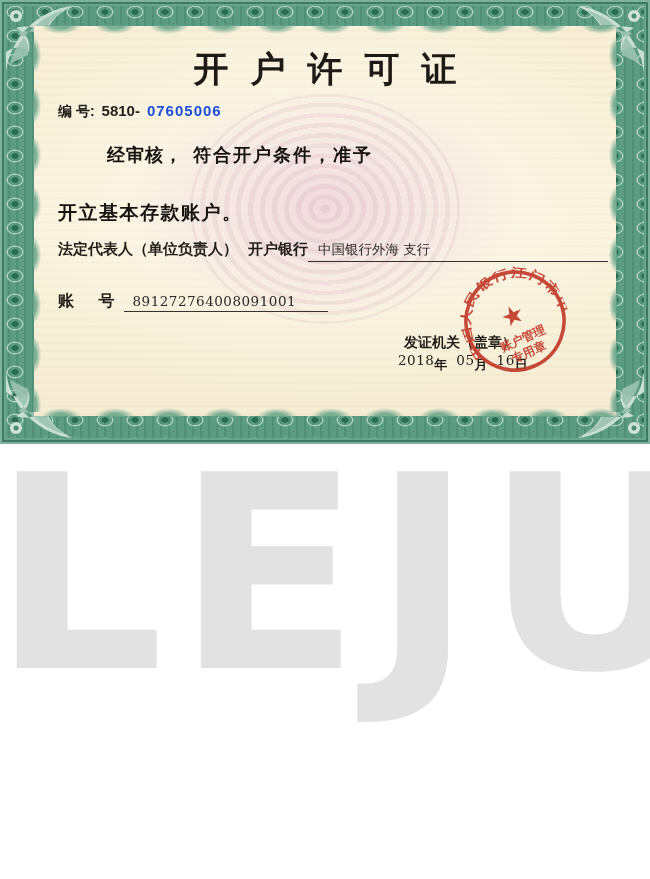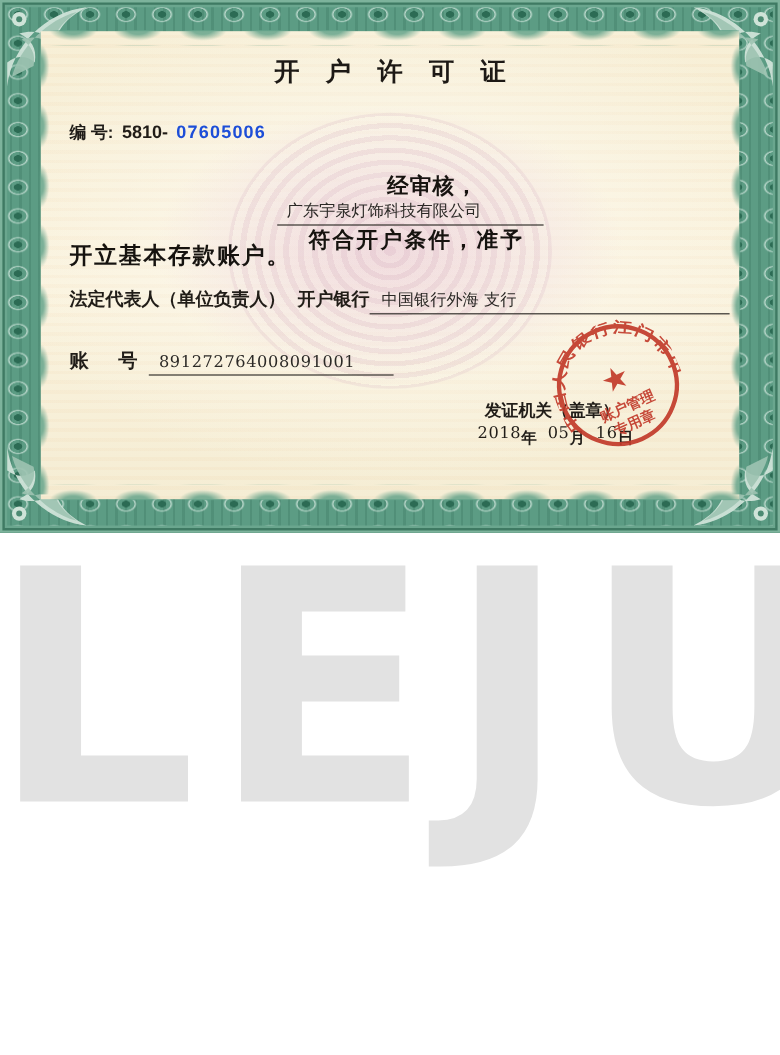--- a/index.html
+++ b/index.html
@@ -50,30 +50,30 @@
   .corner{position:absolute;width:74px;height:74px;}
   .corner.tl{left:2px;top:2px;}
   .corner.tr{right:2px;top:2px;transform:scaleX(-1);}
   .corner.bl{left:2px;bottom:2px;transform:scaleY(-1);}
   .corner.br{right:2px;bottom:2px;transform:scale(-1,-1);}
   
   .content{position:absolute;inset:0;color:#211d18;}
   .title{
     position:absolute;left:0;right:0;top:46px;text-align:center;
     font-family:"DejaVu Serif","Liberation Serif",serif;
-    font-size:21px;font-weight:bold;letter-spacing:22px;text-indent:22px;color:#1d1915;
+    font-size:35px;font-weight:bold;letter-spacing:22px;text-indent:22px;color:#1d1915;
   }
   .codes-row{position:absolute;top:102px;left:58px;right:38px;display:flex;justify-content:space-between;align-items:baseline;}
   .lbl{font-weight:bold;font-size:14px;color:#1f1c18;}
   .serif-val{font-family:"DejaVu Serif","Liberation Serif",serif;font-size:15px;color:#262423;}
   .approval .serif-val{margin-left:12px;}
   .serial{display:flex;align-items:baseline;}
   .serial .prefix{font-weight:bold;font-size:15px;margin-left:7px;}
   .serial .red-num{font-family:Liberation Sans, sans-serif;font-weight:bold;font-size:15px;color:#1d4ed8;margin-left:7px;letter-spacing:1px;}
-  .body1{position:absolute;top:143px;left:70px;right:36px;display:flex;align-items:center;font-size:18px;font-weight:bold;color:#16130f;flex-direction:column;}
+  .body1{position:absolute;top:143px;left:70px;right:36px;display:flex;align-items:flex-end;font-size:18px;font-weight:bold;color:#16130f;}
   .body1 .pre{margin-left:37px;letter-spacing:1px;}
   .fill{border-bottom:1.5px solid #35322e;font-family:"DejaVu Serif","Liberation Serif",serif;
         font-weight:normal;font-size:13.5px;color:#2b2926;white-space:nowrap;padding:0 0 2px 8px;}
   .body1 .company{width:214px;}
   .body1 .post{margin-left:10px;letter-spacing:2px;}
   .body2{position:absolute;top:200px;left:58px;font-size:19px;font-weight:bold;letter-spacing:1.5px;color:#16130f;}
   .rep-row{position:absolute;top:240px;left:58px;right:42px;display:flex;align-items:baseline;}
   .rep-row .lbl15{font-size:15px;font-weight:bold;}
   .rep-row .rep-name{width:106px;padding-left:12px;}
   .rep-row .bank-label{margin-left:10px;}
@@ -140,21 +140,20 @@
     <div class="codes-row">
       <div class="serial">
         <span class="lbl">编 号:</span>
         <span class="prefix">5810-</span>
         <span class="red-num">07605006</span>
       </div>
     </div>
 
     <div class="body1">
       <span class="pre">经审核，</span>
-      <span class="fill company">广东宇泉灯饰科技有限公司</span>
       <span class="post">符合开户条件，准予</span>
     </div>
     <div class="body2">开立基本存款账户。</div>
 
     <div class="rep-row">
       <span class="lbl15">法定代表人（单位负责人）</span>
       <span class="lbl15 bank-label">开户银行</span>
       <span class="fill bank-name">中国银行外海 支行</span>
     </div>
 

